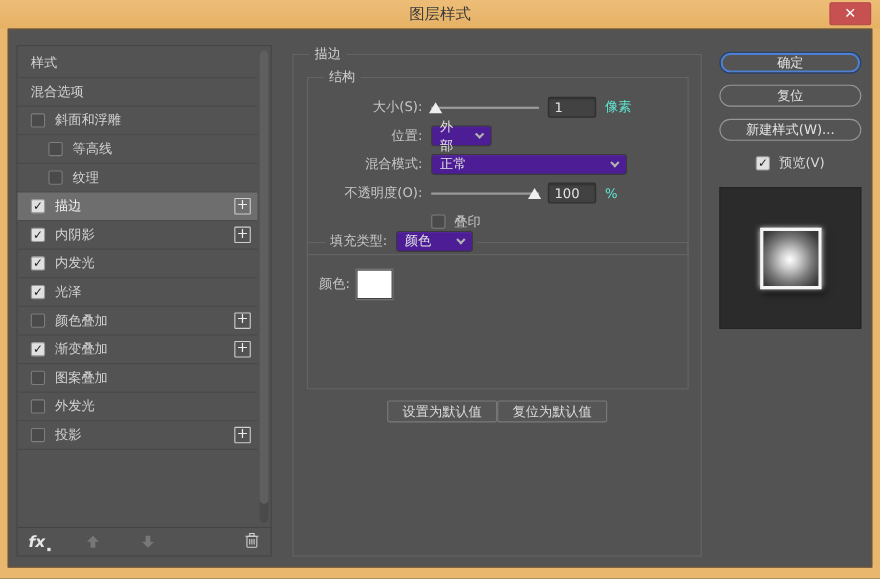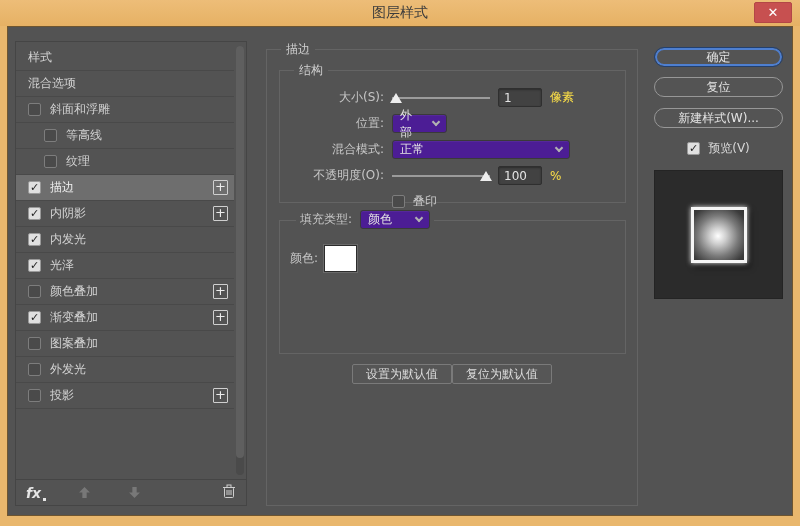--- a/index.html
+++ b/index.html
@@ -71,42 +71,42 @@
   .fx::after { content:""; position:absolute; right:-5px; bottom:0; width:3px; height:3px; background:#e6e6e6; }
   .mini-icon { margin-left:18px; display:flex; cursor:pointer; }
   .trash { margin-left:auto; cursor:pointer; }
   
   .group { position:relative; border:1px solid #646464; }
   .group-label {
     position:absolute; top:-9px; left:14px; background:#535353;
     padding:0 5px; color:#d0d0d0;
   }
   .main-panel { position:absolute; left:258px; top:22px; width:372px; height:457px; }
-  .struct-group { position:absolute; left:12px; top:20px; width:347px; height:133px; }
+  .struct-group { position:absolute; left:12px; top:20px; width:347px; height:162px; }
   .frow { display:flex; align-items:center; height:25px; margin-top:1px; padding-left:8px; }
   .frow:first-of-type { margin-top:14px; }
   .flabel { width:96px; text-align:right; color:#c6c6c6; flex:0 0 auto; }
   .fctl { margin-left:8px; display:flex; align-items:center; }
   .slider { position:relative; width:98px; height:12px; }
   .slider .track { position:absolute; left:0; right:0; top:5px; height:2px; background:#9b9b9b; }
   .thumb {
     position:absolute; top:1px; width:0; height:0;
     border-left:6px solid transparent; border-right:6px solid transparent;
     border-bottom:10px solid #eeeeee; cursor:pointer;
   }
   .thumb.at-left { left:-2px; }
   .thumb.at-right { left:calc(100% - 10px); }
   .valbox {
     width:44px; height:19px; margin-left:8px;
     background:#424242; border:1px solid #2f2f2f; border-radius:2px;
     box-shadow:inset 0 1px 2px rgba(0,0,0,.35);
     color:#e4e4e4; font-size:12px; padding:0 5px;
     font-family:"DejaVu Sans","Liberation Sans",sans-serif;
   }
-  .unit { margin-left:8px; color:#fde047; }
+  .unit { margin-left:8px; color:#5eead4; }
   .select {
     height:19px; background:#4c1d95; border:1px solid #3a3a3a;
     border-radius:3px; display:flex; align-items:center;
     padding:0 7px; color:#e2e2e2; cursor:pointer;
     box-shadow:inset 0 1px 0 rgba(255,255,255,.05);
   }
   .chev {
     width:6px; height:6px; border-right:2px solid #b2b2b2; border-bottom:2px solid #b2b2b2;
     transform:rotate(45deg); margin-left:12px; margin-top:-3px; flex:0 0 auto;
   }

